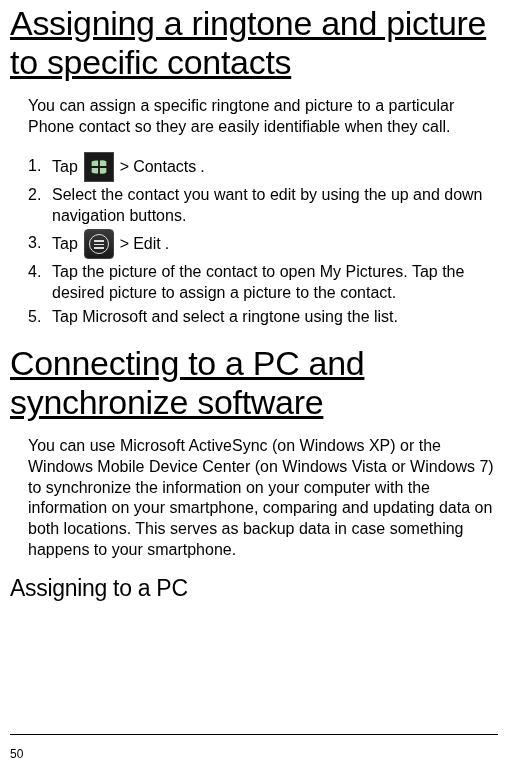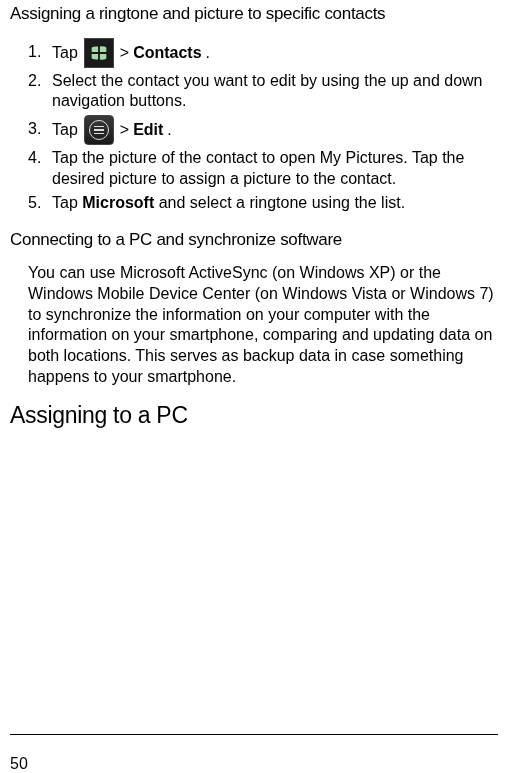--- a/index.html
+++ b/index.html
@@ -13,25 +13,26 @@
       background: #ffffff;
       font-family: "Segoe UI", Tahoma, Arial, sans-serif;
       color: #000;
       position: relative;
       padding: 4px 10px 0 10px;
     }
     .content {
       padding-left: 0;
     }
     h1 {
-      font-size: 17px;
+      font-size: 34px;
       font-weight: 400;
       line-height: 1.15;
       margin-bottom: 14px;
       letter-spacing: -0.3px;
+      text-decoration: underline;
     }
     h2 {
       font-size: 23px;
       font-weight: 400;
       line-height: 1.2;
       margin-bottom: 12px;
       letter-spacing: -0.3px;
     }
     .body-text {
       font-size: 16px;
@@ -105,42 +106,43 @@
       align-items: center;
       justify-content: center;
       gap: 2px;
     }
     .menu-icon .line {
       width: 10px;
       height: 1.5px;
       background: #ddd;
     }
     .bold {
-      font-weight: 700;
+      font-weight: 400;
     }
     .bottom-divider {
       position: absolute;
       bottom: 38px;
       left: 10px;
       right: 10px;
       border-top: 1.5px solid #000;
     }
     .page-num {
       position: absolute;
-      bottom: 0;
+      bottom: 12px;
       left: 10px;
-      font-size: 16px;
+      font-size: 12px;
     }
   </style>
 </head>
 <body>
 
 <div class="content">
   <h1>Assigning a ringtone and picture to specific contacts</h1>
 
+  <p class="body-text">You can assign a specific ringtone and picture to a particular Phone contact so they are easily identifiable when they call.</p>
 
   <ol>
     <li class="has-icon">
       <span class="li-text">
         <span>Tap</span>
         <span class="win-icon">
           <svg viewBox="0 0 24 24">
             <g fill="#a8d8a8">
               <path d="M4 6 Q7 4.5 11 5 L11 11 L4 11 Z"></path>
               <path d="M13 5 Q17 4 20 6 L20 11 L13 11 Z"></path>

